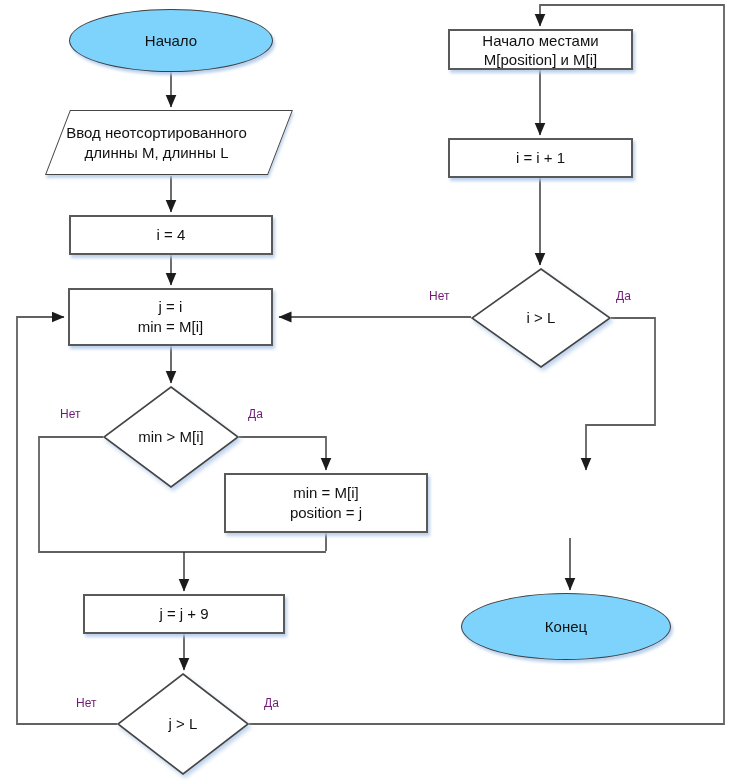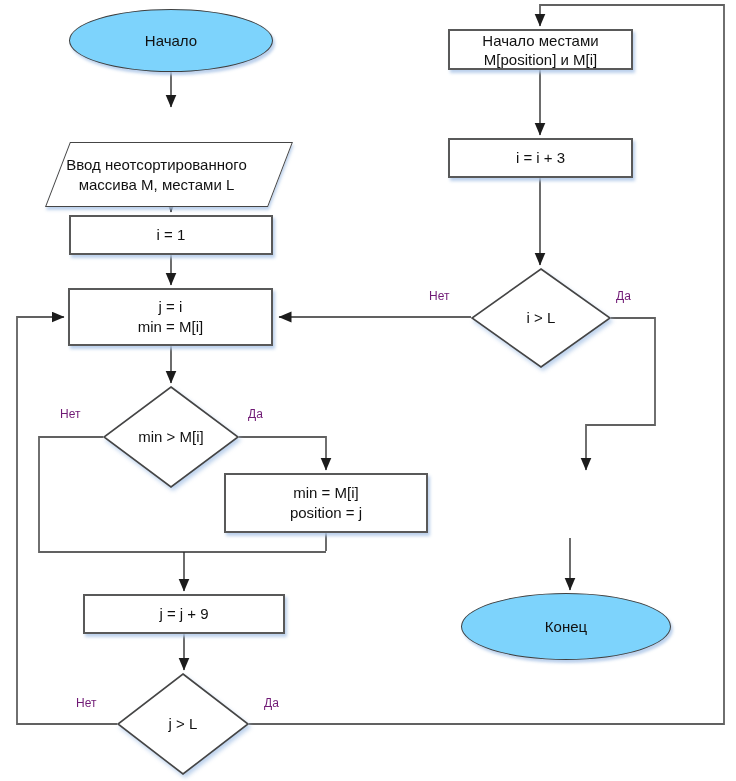--- a/index.html
+++ b/index.html
@@ -23,21 +23,21 @@
   }
   .shape-ellipse {
     background:#7dd3fc; border:1.6px solid #3f3f3f; border-radius:50%;
     box-shadow:2px 3px 3px rgba(176,201,233,0.85);
   }
   .shape-diamond { background:transparent; }
   .shape-diamond > svg { position:absolute; left:0; top:0; width:100%; height:100%;
     filter:drop-shadow(2px 3px 2px rgba(176,201,233,0.85)); }
   .shape-diamond > svg polygon { fill:#ffffff; stroke:#454545; stroke-width:1.6; }
   .shape-diamond .txt { position:relative; z-index:1; }
-  .shape-para { background:transparent;margin-top:32px; }
+  .shape-para { background:transparent; }
   .para-bg {
     position:absolute; left:0; top:0; right:0; bottom:0; background:#ffffff;
     border:1.6px solid #454545; transform-origin:0 100%; box-sizing:border-box;
     box-shadow:2px 3px 3px rgba(176,201,233,0.85);
   }
   .para-txt { position:relative; z-index:1; width:100%; }
   .skew21 { transform:skewX(-21deg); }
   .skew17 { transform:skewX(-17deg); }
   .tline { white-space:nowrap; }
   
@@ -75,26 +75,26 @@
   </svg>
 
   <div class="node shape-ellipse" style="left:69px;top:9px;width:204px;height:63px">
     <div class="tline">Начало</div>
   </div>
 
   <div class="node shape-para" style="left:45px;top:110px;width:223px;height:65px">
     <div class="para-bg skew21"></div>
     <div class="para-txt">
       <div class="tline">Ввод неотсортированного</div>
-      <div class="tline">массива M, местами L</div>
+      <div class="tline">длинны M, длинны L</div>
     </div>
   </div>
 
   <div class="node shape-rect" style="left:69px;top:215px;width:204px;height:40px">
-    <div class="tline">i = 1</div>
+    <div class="tline">i = 4</div>
   </div>
 
   <div class="node shape-rect" style="left:68px;top:288px;width:205px;height:58px">
     <div class="tline">j = i</div>
     <div class="tline">min = M[i]</div>
   </div>
 
   <div class="node shape-diamond" style="left:103px;top:386px;width:136px;height:102px">
     <svg viewBox="0 0 136 102" preserveAspectRatio="none">
       <polygon points="68,1 135,51 68,101 1,51"></polygon>
@@ -117,21 +117,21 @@
     </svg>
     <div class="txt tline">j &gt; L</div>
   </div>
 
   <div class="node shape-rect" style="left:448px;top:29px;width:185px;height:41px;line-height:19px">
     <div class="tline">Начало местами</div>
     <div class="tline">M[position] и M[i]</div>
   </div>
 
   <div class="node shape-rect" style="left:448px;top:138px;width:185px;height:40px">
-    <div class="tline">i = i + 3</div>
+    <div class="tline">i = i + 1</div>
   </div>
 
   <div class="node shape-diamond" style="left:471px;top:268px;width:140px;height:100px">
     <svg viewBox="0 0 140 100" preserveAspectRatio="none">
       <polygon points="70,1 139,50 70,99 1,50"></polygon>
     </svg>
     <div class="txt tline">i &gt; L</div>
   </div>
 
 

